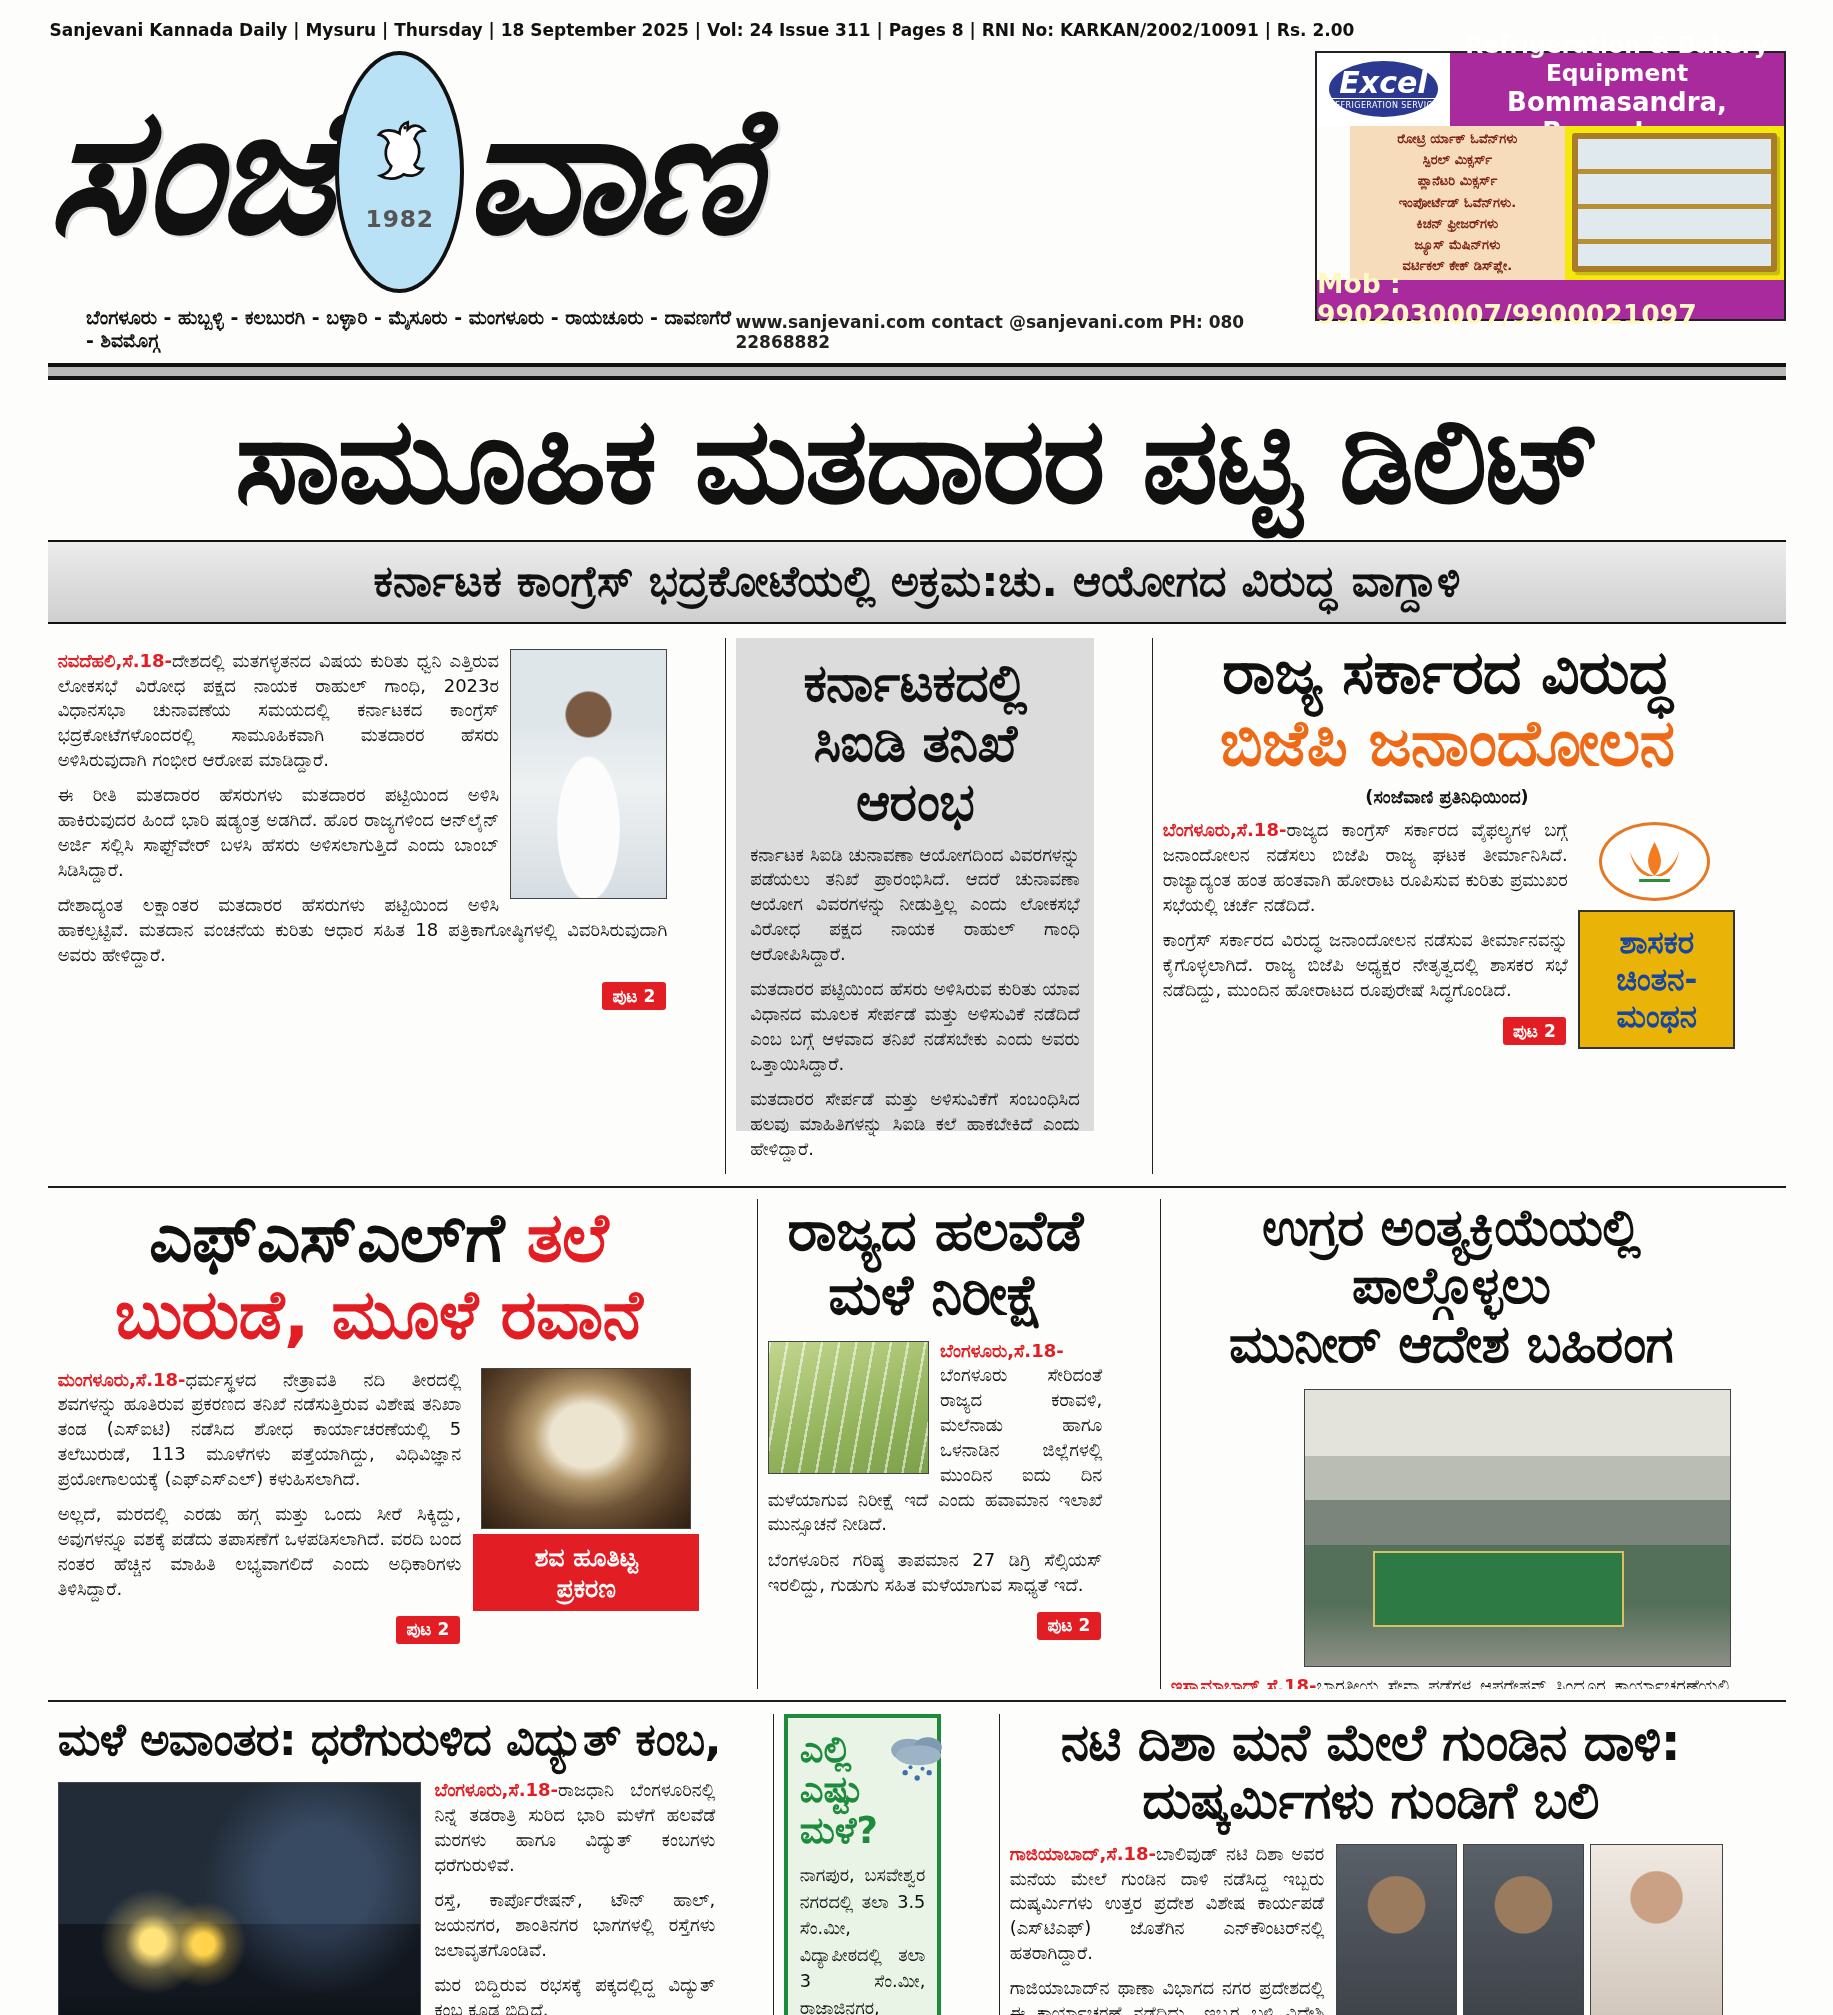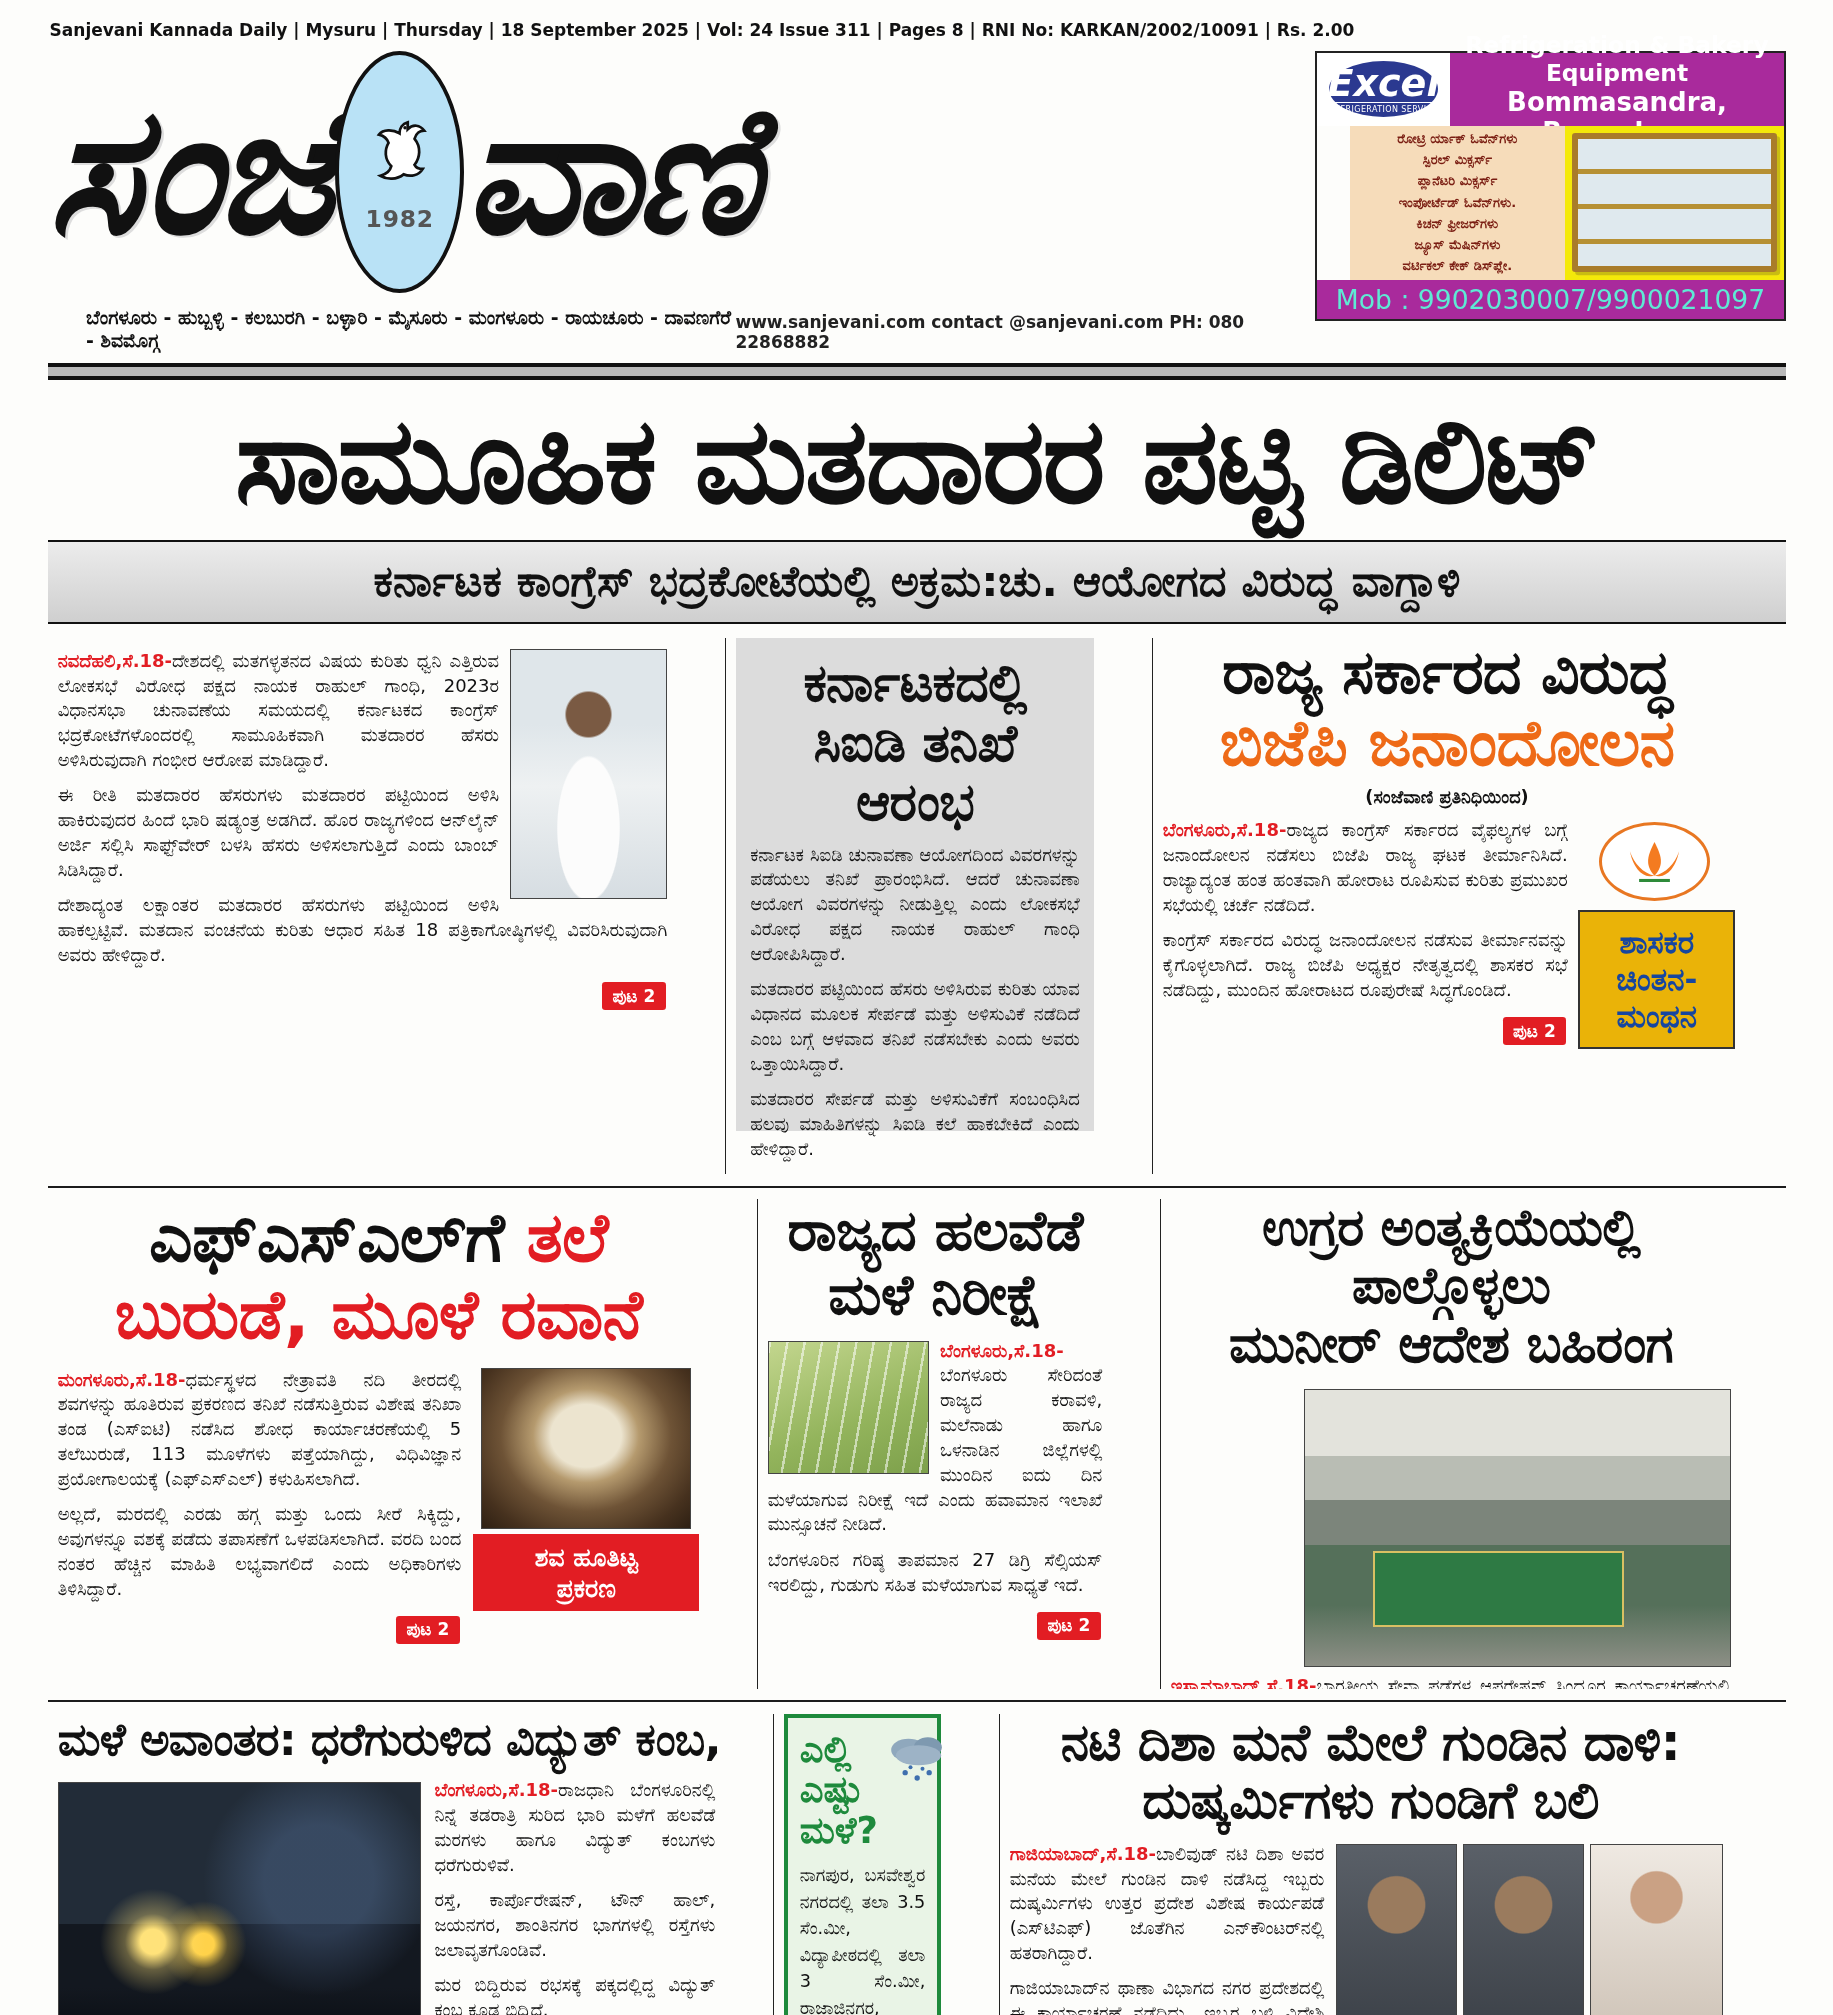--- a/index.html
+++ b/index.html
@@ -18,33 +18,33 @@
   .oval .year{font-size:23.4px;color:#555;font-weight:bold;letter-spacing:0.8px;}
   .mastfoot{display:flex;justify-content:flex-start;align-items:flex-end;margin-top:13.7px;margin-left:38px;}
   .cities{font-size:19px;font-weight:bold;}
   .contact{font-size:17px;font-weight:bold;color:#222;}
   
   .ad{width:467px;height:266px;border:2.4px solid #222;display:flex;flex-direction:column;flex:0 0 auto;}
   .ad-top{display:flex;height:73px;}
   .ad-logo{width:133px;background:#fff;display:flex;flex-direction:column;align-items:center;justify-content:center;}
   .ad-oval{width:109px;height:56px;background:#2b3990;border-radius:50%;display:flex;flex-direction:column;
            align-items:center;justify-content:center;color:#fff;}
-  .ad-oval .b{font-size:38px;font-weight:900;font-style:italic;line-height:1;}
+  .ad-oval .b{font-size:30px;font-weight:900;font-style:italic;line-height:1;}
   .ad-oval .s{font-size:8px;letter-spacing:0.4px;border-top:1.2px solid #fff;padding-top:1.6px;}
   .ad-head{flex:1;background:#a92a9c;color:#fff;display:flex;flex-direction:column;justify-content:center;
            align-items:center;text-align:center;}
   .ad-head .l1{font-size:23.4px;font-weight:900;}
   .ad-head .l2{font-size:26px;font-weight:900;}
   .ad-body{flex:1;display:flex;}
   .ad-items{width:46%;background:#f6dcba;color:#7a1d12;font-weight:900;font-size:13px;
             display:flex;flex-direction:column;justify-content:space-evenly;align-items:center;text-align:center;margin-left:33px;}
   .ad-pic{flex:1;background:#f4e90a;display:flex;align-items:center;justify-content:center;}
   .cabinet{width:88%;height:82%;border:6.4px solid #a97c2a;border-radius:3.2px;
            background:repeating-linear-gradient(180deg,#dfe9ee 0 30px,#b69033 30px 35px);box-shadow:3.2px 3.2px 0 #c9bd12;}
-  .ad-mob{height:39px;background:#a92a9c;color:#5eead4;font-size:26.6px;font-weight:400;
+  .ad-mob{height:39px;background:#a92a9c;color:#fef9c3;font-size:26.6px;font-weight:700;
           display:flex;align-items:center;justify-content:center;}
   
   .double{height:9.7px;border-top:4px solid #111;border-bottom:4px solid #111;background:#b9b9b9;margin-top:10.5px;}
   .rule{border:none;border-top:2px solid #1c1c1c;margin:11.3px 0;}
   
   .mainhead{font-size:119px;font-weight:900;letter-spacing:-2.4px;text-align:center;line-height:1.05;
             white-space:nowrap;margin-top:18.5px;}
   .subband{margin-top:16px;background:linear-gradient(#ececec,#cfcfcf);border-top:2.8px solid #111;
            border-bottom:2.8px solid #111;text-align:center;font-size:43px;font-weight:900;
            padding:14.5px 4px;white-space:nowrap;}

